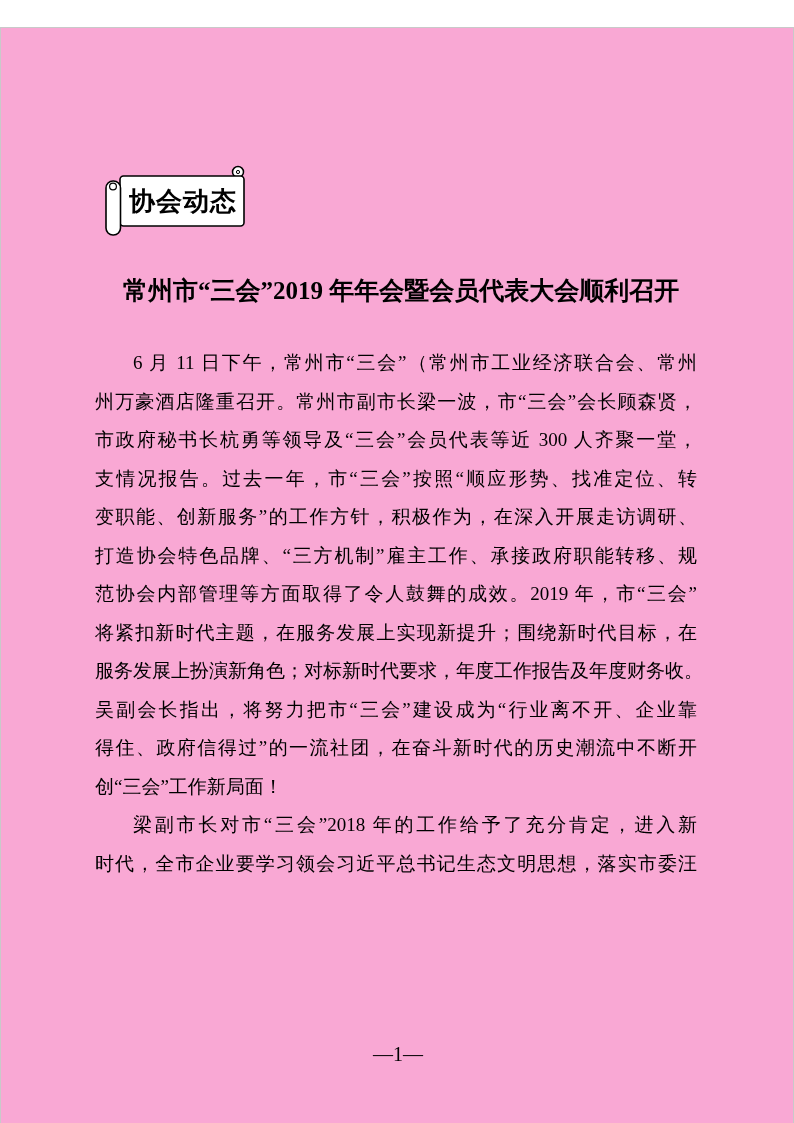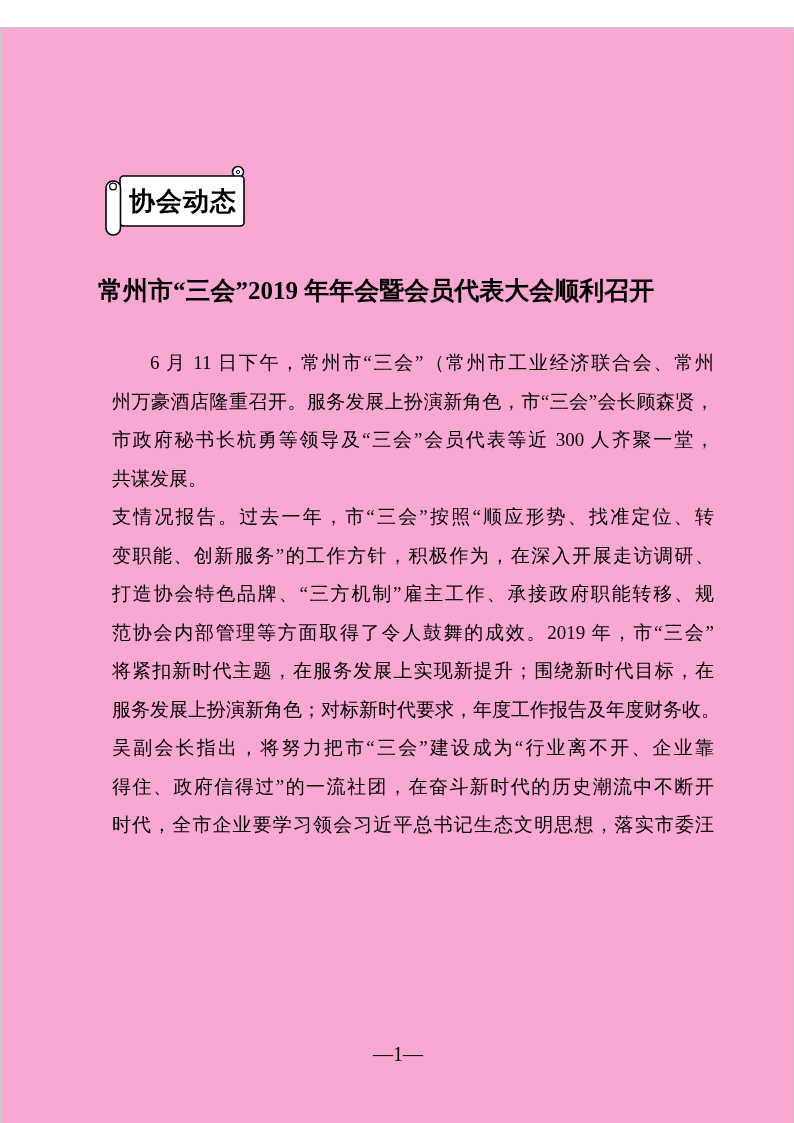--- a/index.html
+++ b/index.html
@@ -39,30 +39,31 @@
     letter-spacing: 1px;
     white-space: nowrap;
   }
   
   .title {
     position: absolute;
     left: 97px;
     top: 247px;
     width: 606px;
     margin: 0;
+    text-align: center;
     font-size: 25px;
     line-height: 32px;
     font-weight: bold;
     font-family: "Liberation Serif", serif;
     white-space: nowrap;
   }
   
   .body {
     position: absolute;
-    left: 111px;
+    left: 94px;
     top: 316px;
     width: 602px;
     font-family: Liberation Serif, serif;
   }
   .line {
     height: 38.5px;
     line-height: 38.5px;
     font-size: 19px;
     text-align: justify;
     text-align-last: justify;
@@ -100,29 +101,30 @@
 
       <circle cx="12" cy="22.5" r="3.4" fill="#ffffff" stroke="#000000" stroke-width="1.2"></circle>
     </svg>
     <div class="banner-label">协会动态</div>
   </div>
 
   <h1 class="title">常州市“三会”2019 年年会暨会员代表大会顺利召开</h1>
 
   <div class="body">
       <div class="line indent">6 月 11 日下午，常州市“三会”（常州市工业经济联合会、常州</div>
-      <div class="line">州万豪酒店隆重召开。服务发展上扮演新角色，市“三会”会长顾森贤，</div>
+      <div class="line">州万豪酒店隆重召开。常州市副市长梁一波，市“三会”会长顾森贤，</div>
       <div class="line">市政府秘书长杭勇等领导及“三会”会员代表等近 300 人齐聚一堂，</div>
-      <div class="line end">共谋发展。</div>
       <div class="line">支情况报告。过去一年，市“三会”按照“顺应形势、找准定位、转</div>
       <div class="line">变职能、创新服务”的工作方针，积极作为，在深入开展走访调研、</div>
       <div class="line">打造协会特色品牌、“三方机制”雇主工作、承接政府职能转移、规</div>
       <div class="line">范协会内部管理等方面取得了令人鼓舞的成效。2019 年，市“三会”</div>
       <div class="line">将紧扣新时代主题，在服务发展上实现新提升；围绕新时代目标，在</div>
       <div class="line">服务发展上扮演新角色；对标新时代要求，年度工作报告及年度财务收。</div>
       <div class="line">吴副会长指出，将努力把市“三会”建设成为“行业离不开、企业靠</div>
       <div class="line">得住、政府信得过”的一流社团，在奋斗新时代的历史潮流中不断开</div>
+      <div class="line end">创“三会”工作新局面！</div>
+      <div class="line indent">梁副市长对市“三会”2018 年的工作给予了充分肯定，进入新</div>
       <div class="line">时代，全市企业要学习领会习近平总书记生态文明思想，落实市委汪</div>
     </div>
 
   <div class="footer">—1—</div>
 
 </div>
 
 </body></html>

